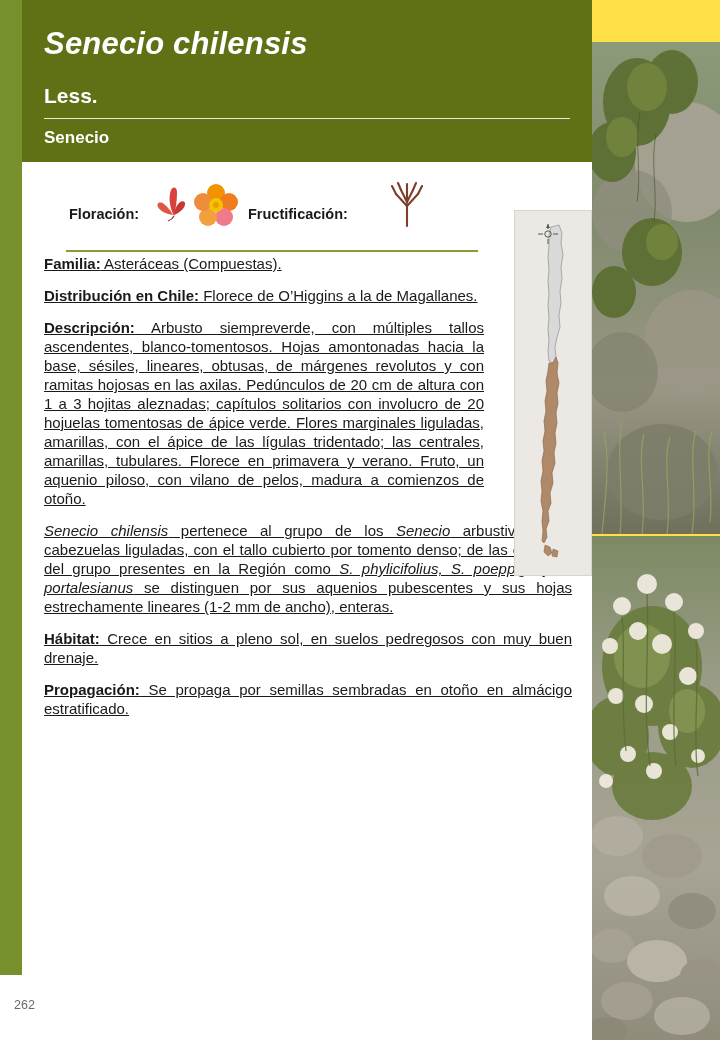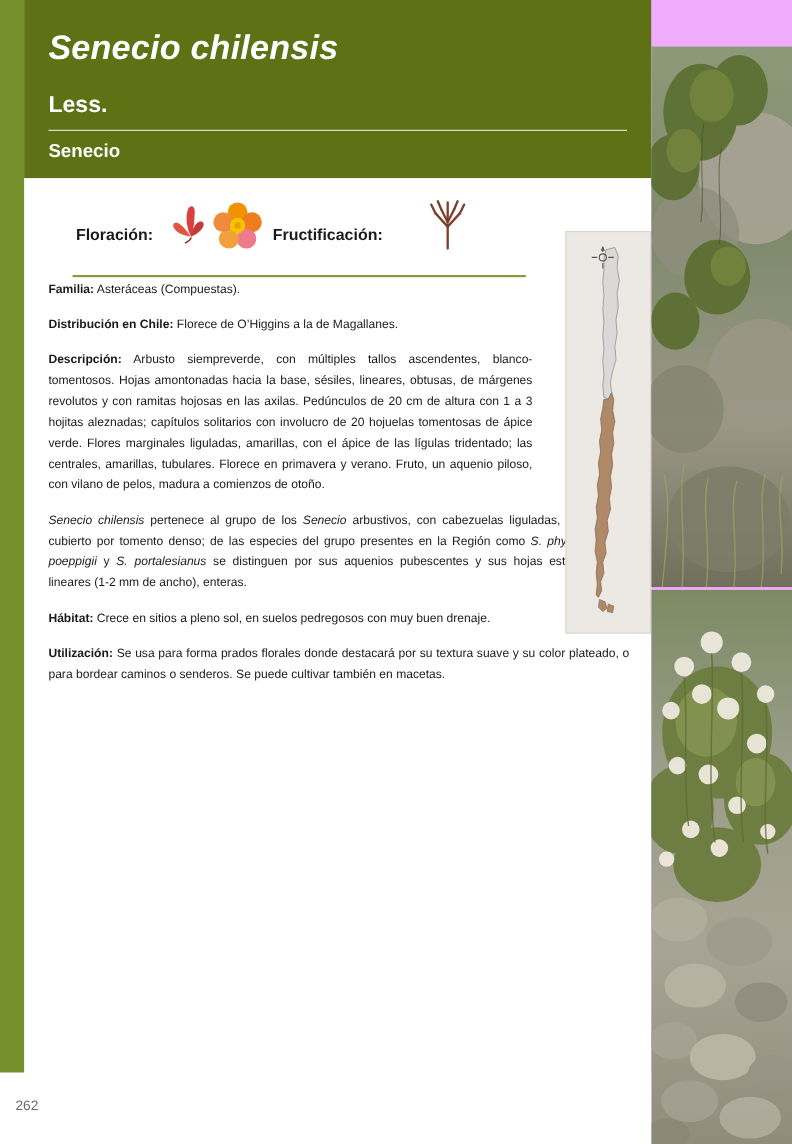--- a/index.html
+++ b/index.html
@@ -12,21 +12,21 @@
     background: #ffffff;
     font-family: "Liberation Sans", sans-serif;
     overflow: hidden;
     position: relative;
   }
   .page {
     position: absolute;
     left: 0; top: 0;
     width: 720px;
     height: 1040px;
-    background: #f0abfc;
+    background: #fde047;
   }
   
   .left-bar {
     position: absolute;
     left: 0; top: 0;
     width: 22px;
     height: 1040px;
     background: #76902b;
   }
   
@@ -129,23 +129,24 @@
     width: 46px;
     height: 52px;
   }
 
   
   .body-text {
     position: absolute;
     left: 22px;
     top: 92px;
     width: 440px;
-    font-size: 11px;
+    font-size: 15px;
     line-height: 19px;
     color: #1a1a1a;
+    text-decoration: underline;
   }
   .body-text p {
     margin: 0 0 13px 0;
     text-align: justify;
   }
   .body-text b { font-weight: bold; }
   .body-text i { font-style: italic; }
 
   .para-narrow { width: 440px; }
   .para-wide { width: 528px; }
@@ -280,24 +281,24 @@
       </p>
 
       <p class="para-wide">
         <i>Senecio chilensis</i><span> pertenece al grupo de los </span><i>Senecio</i><span> arbustivos, con cabezuelas liguladas, con el tallo cubierto por tomento denso; de las especies del grupo presentes en la Región como </span><i>S. phylicifolius, S. poeppigii</i><span> y </span><i>S. portalesianus</i><span> se distinguen por sus aquenios pubescentes y sus hojas estrechamente lineares (1-2 mm de ancho), enteras.</span>
       </p>
 
       <p class="para-wide">
         <b>Hábitat:</b><span> Crece en sitios a pleno sol, en suelos pedregosos con muy buen drenaje.</span>
       </p>
 
-
       <p class="para-wide">
-        <b>Utilización:</b><span> Se usa para forma prados florales donde destacará por su textura suave y su color plateado, o para bordear caminos o senderos. Se puede cultivar también en macetas.</span>
-      </p>
+        <b>Propagación:</b><span> Se propaga por semillas sembradas en otoño en almácigo estratificado.</span>
+      </p>
+
 
     </div>
 
     <div class="map-panel">
       <svg class="map-svg" width="76" height="364" viewBox="0 0 76 364">
 
         <path d="M36 16 L44 14 L47 22 L46 32 L48 44 L46 56 L47 68 L45 80 L46 92 L44 104 L45 116 L42 126 L40 136 L41 146
                  L38 152 L34 150 L33 140 L34 130 L33 118 L34 106 L33 94 L34 82 L33 70 L34 58 L33 46 L34 34 L34 24 Z" fill="#d9d9d9" stroke="#8f8f8f" stroke-width="0.7"></path>
 
         <path d="M38 152 L41 146 L43 152 L42 162 L44 172 L42 182 L43 192 L41 202 L42 212 L40 222 L41 232 L39 242

